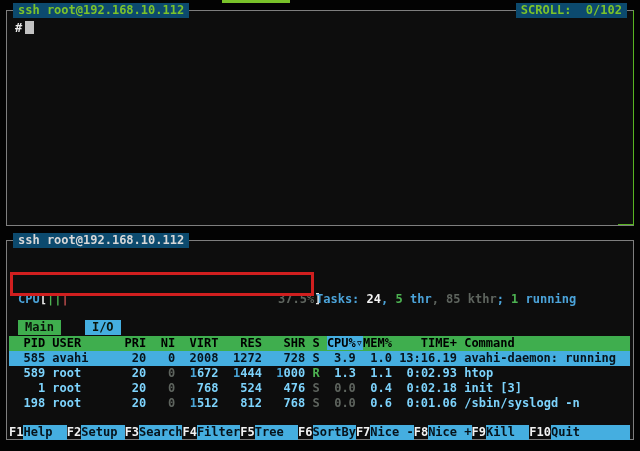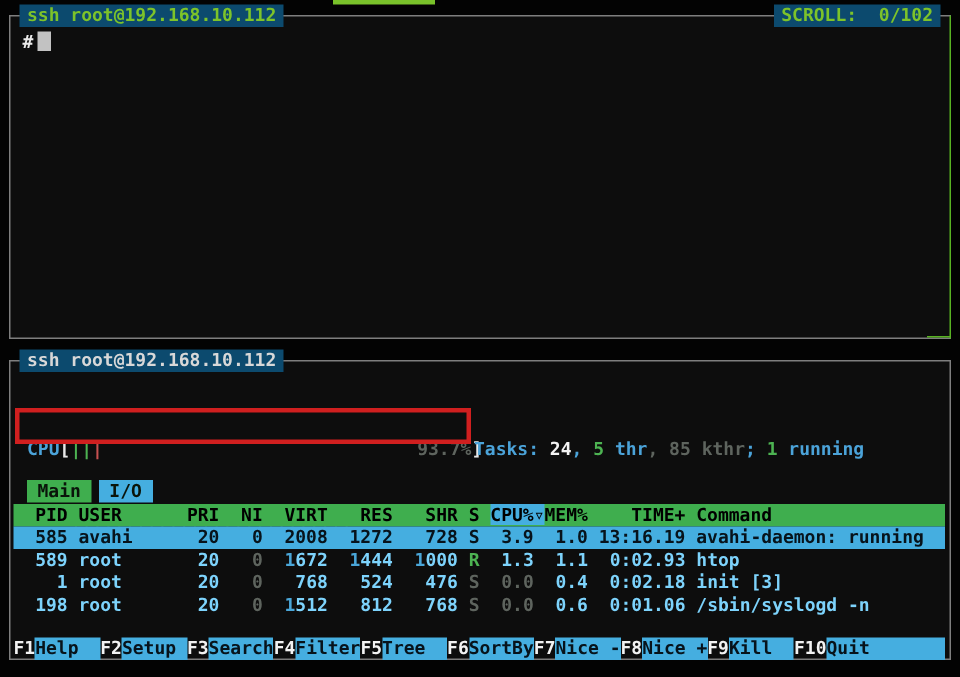--- a/index.html
+++ b/index.html
@@ -47,21 +47,21 @@
   .t-sort{background:var(--accent-cyan)}
 
   #meters{left:11px;top:21px}
   #meters .line{position:static;display:block}
   #info{left:309px;top:21px}
   #info .line{position:static;display:block}
   #mem-highlight{position:absolute;left:3px;top:31px;width:304px;height:24px;
     border:3px solid var(--highlight-red);box-sizing:border-box;z-index:5;pointer-events:none}
 
   #tabs{position:absolute;left:11px;top:79px;height:15px;white-space:pre}
-  .tab{display:inline-block;padding:0 7px;margin-right:5px;color:#0a140a;line-height:15px}
+  .tab{display:inline-block;padding:0 7px;margin-right:24px;color:#0a140a;line-height:15px}
   .tab.active{background:var(--htop-green)}
   .tab.inactive{background:var(--accent-cyan)}
 
   #tbl-header{left:2px;right:3px;background:var(--htop-green);color:#000000}
   #proc-rows{position:absolute;left:2px;right:3px;top:110px}
   .proc-row{height:15px;line-height:15px;white-space:pre;color:#cfcfcf}
   .proc-row.selected{background:var(--accent-cyan)}
   .proc-row.selected span{color:#07131b}
 
   #fbar{position:absolute;left:2px;right:3px;top:184px;height:15px;display:flex;line-height:15px}
@@ -80,21 +80,21 @@
   <span class="pane-label left">ssh root@192.168.10.112</span>
   <span class="pane-label right">SCROLL:  0/102</span>
   <div class="line" id="prompt-line"><span>#</span><span id="cursor"></span></div>
   <div class="corner-accent"></div>
 </div>
 
 <div class="pane" id="bottom-pane">
   <span class="pane-label left">ssh root@192.168.10.112</span>
 
   <div id="meters" class="line" style="height:45px">
-    <div class="line"><span class="t-y">CPU</span><span class="t-b">[</span><span class="t-g">||</span><span class="t-r">|</span><span class="t-m">                             93.7%</span><span class="t-b">]</span></div>
+    <div class="line"><span class="t-y">CPU</span><span class="t-b">[</span><span class="t-g">||</span><span class="t-r">|</span><span class="t-m">                             37.5%</span><span class="t-b">]</span></div>
     <div class="line"><span class="t-y">Mem</span><span class="t-b">[</span><span class="t-g">||||||||||</span><span class="t-c">|</span><span class="t-g">||||||||</span><span class="t-c">|</span><span class="t-g">||||||</span><span class="t-w">37.9M</span><span class="t-t">/128M</span><span class="t-b">]</span></div>
   </div>
 
   <div id="info" class="line" style="height:45px">
     <div class="line"><span class="t-y">Tasks: </span><span class="t-w">24</span><span class="t-y">, </span><span class="t-g">5</span><span class="t-y"> thr</span><span class="t-m">, </span><span class="t-m">85 kthr</span><span class="t-y">; </span><span class="t-g">1</span><span class="t-y"> running</span></div>
     <div class="line"><span class="t-y">Load average: </span><span class="t-w">3.02 </span><span class="t-c2">3.08 </span><span class="t-c3">3.08</span></div>
   </div>
 
   <div id="mem-highlight"></div>
 

